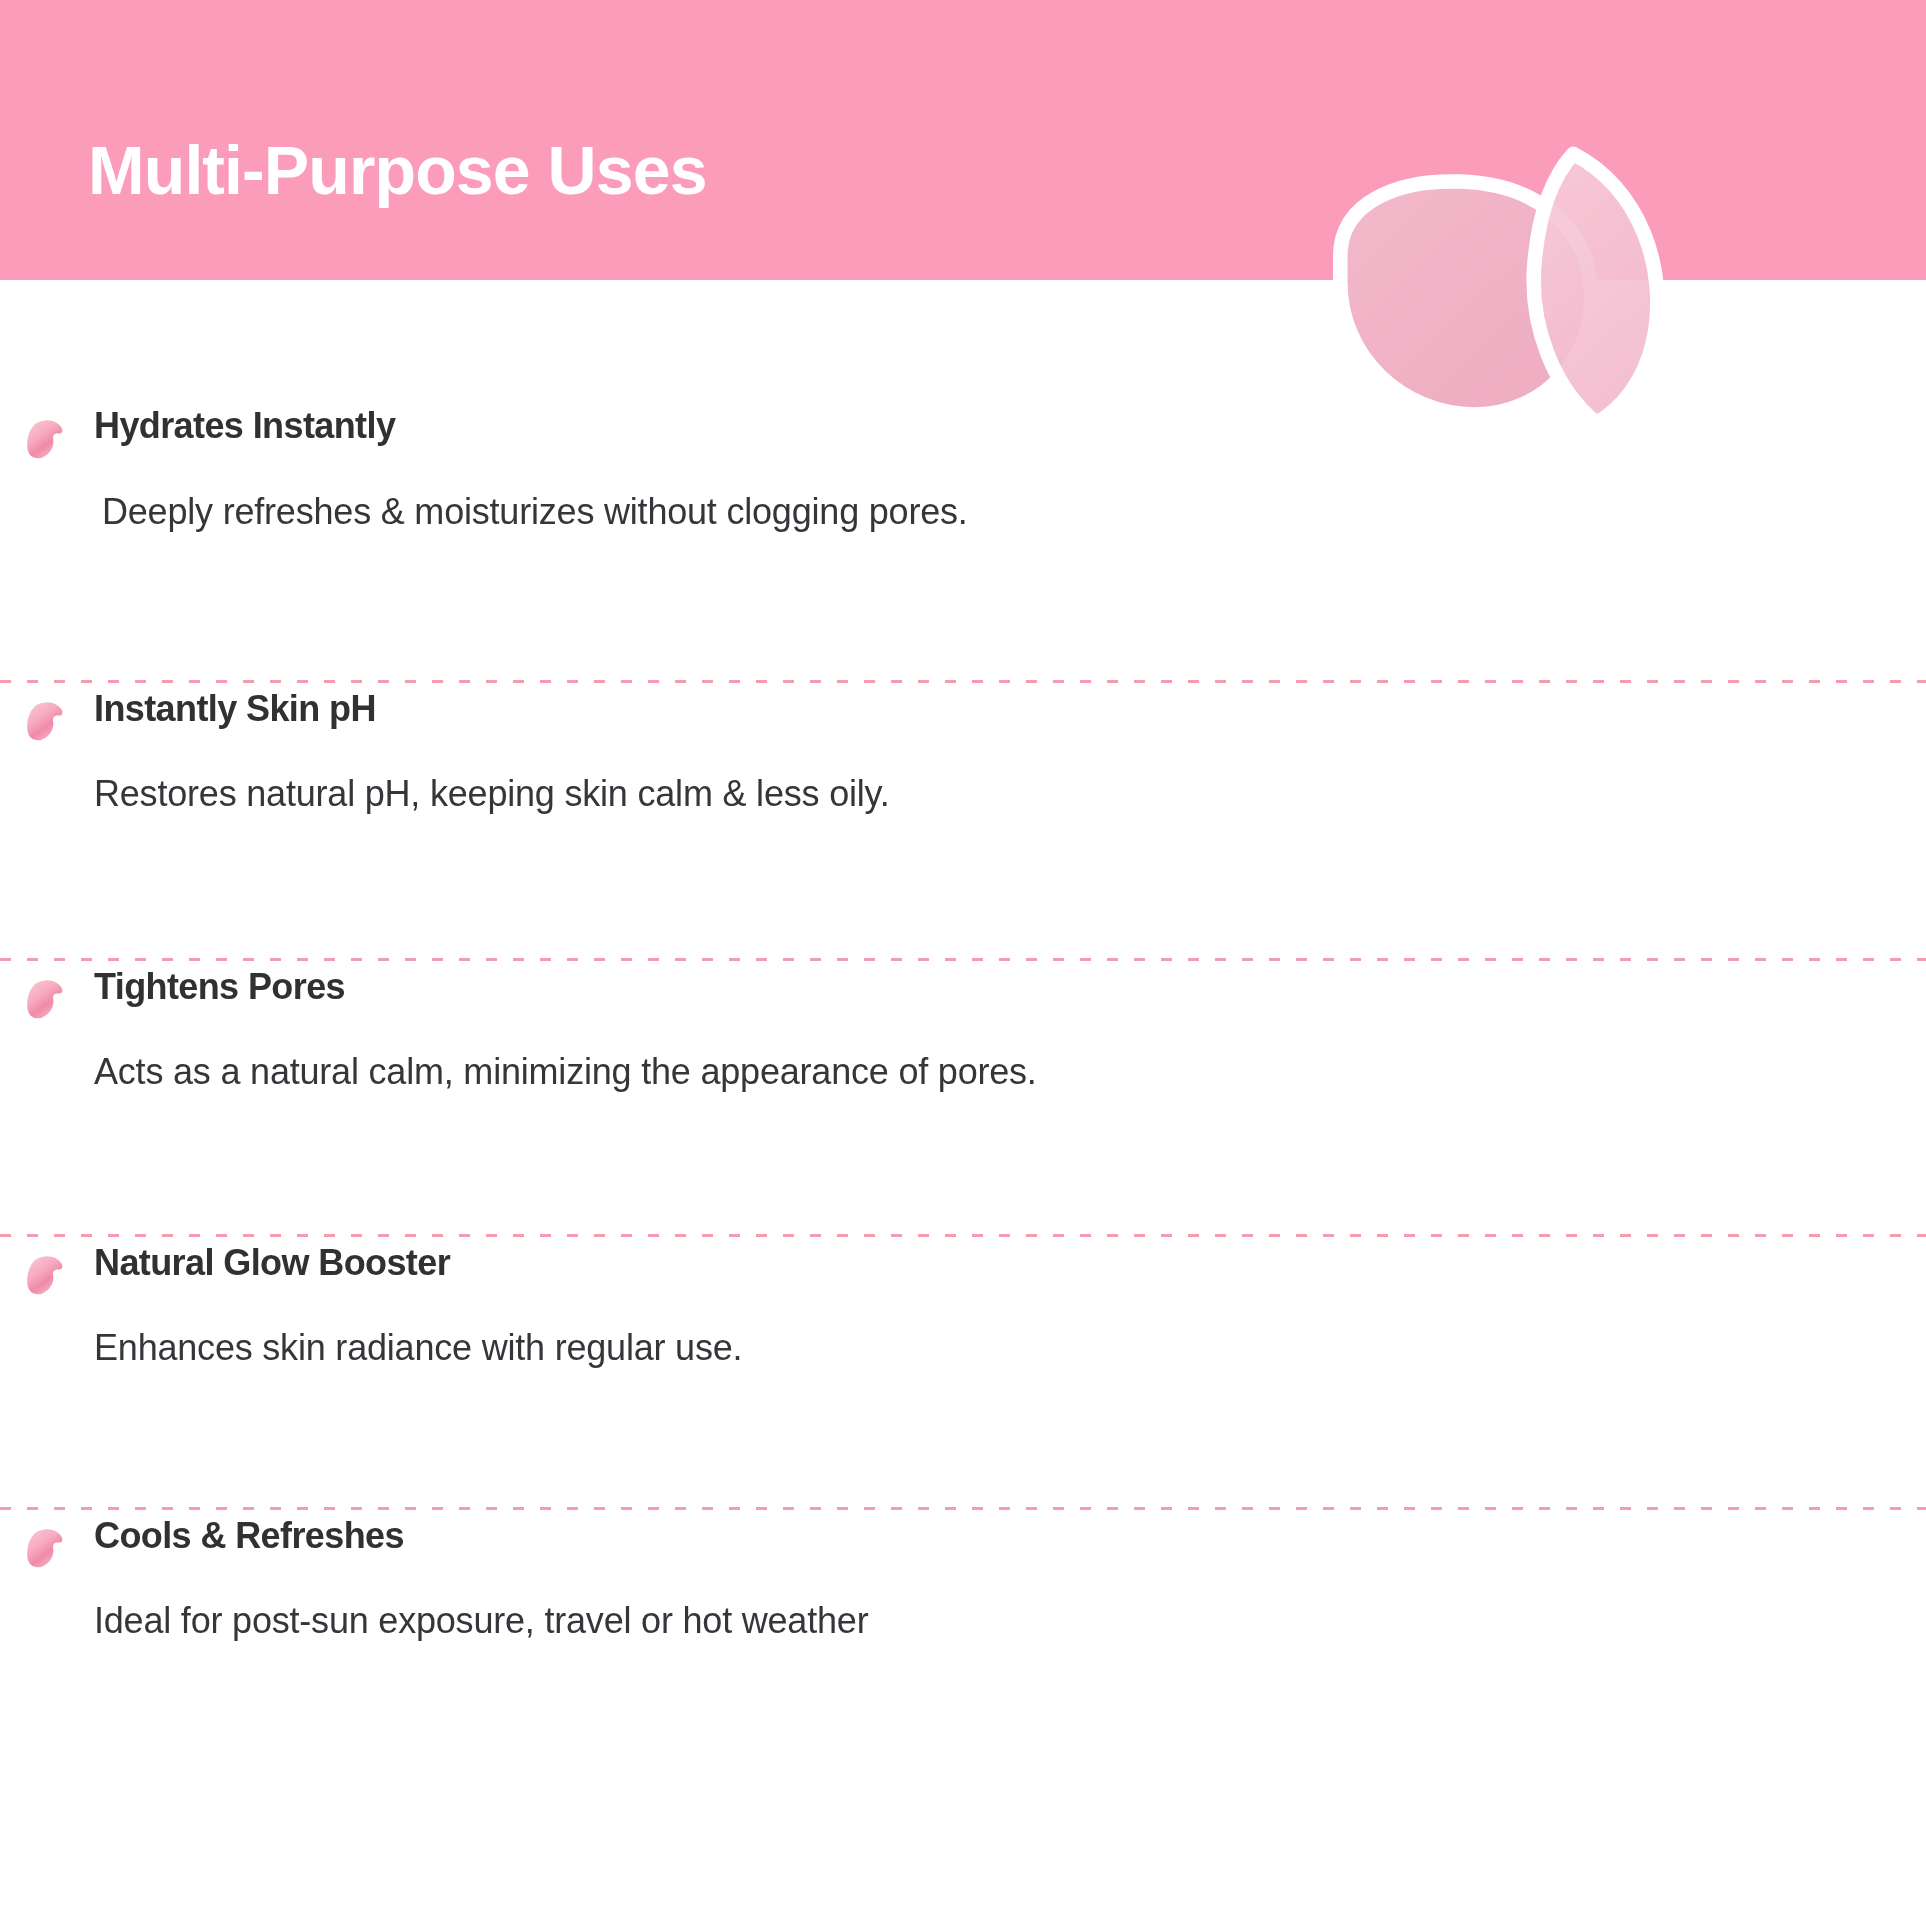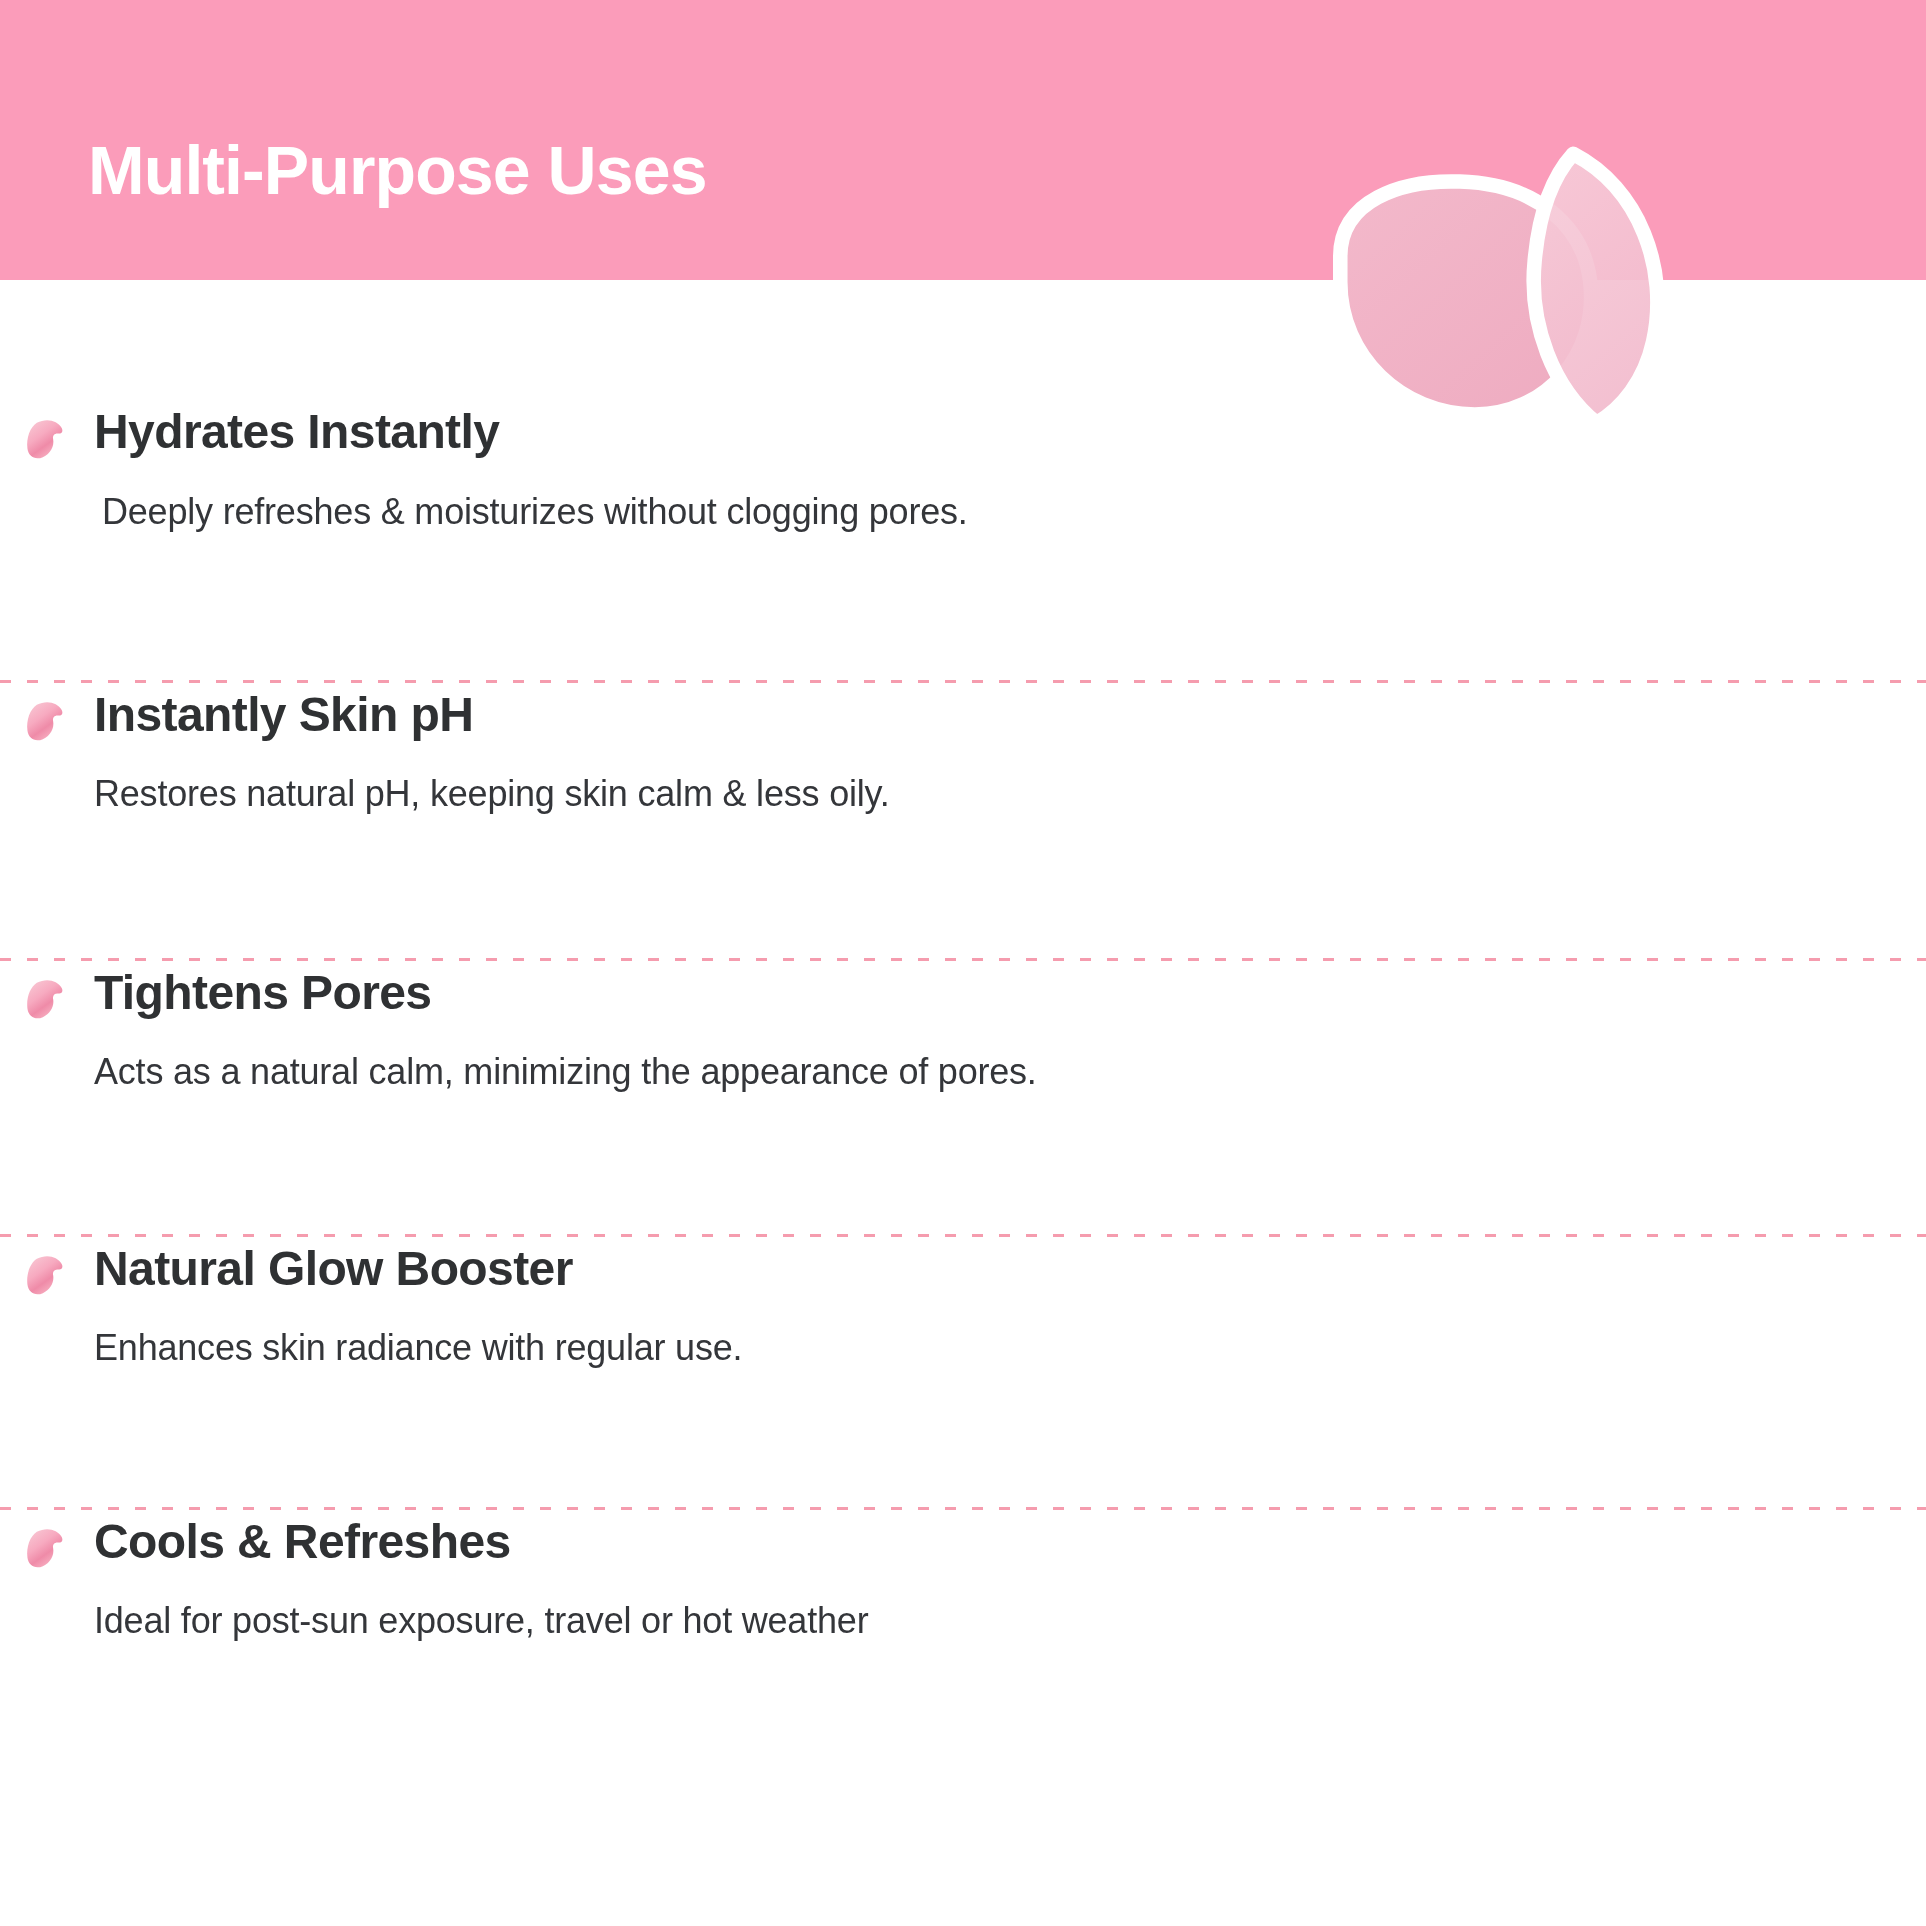--- a/index.html
+++ b/index.html
@@ -73,21 +73,21 @@
 
   .bullet {
     position: absolute;
     left: 23.5px;
     width: 48px;
     height: 48px;
   }
   .bullet svg { display: block; width: 48px; height: 48px; }
 
   .item-title {
-    font-size: 48px;
+    font-size: 36px;
     line-height: 1.0;
     font-weight: 700;
     letter-spacing: -0.6px;
     color: #2f3133;
     white-space: nowrap;
   }
 
   .item-desc {
     font-size: 36px;
     line-height: 1.0;

